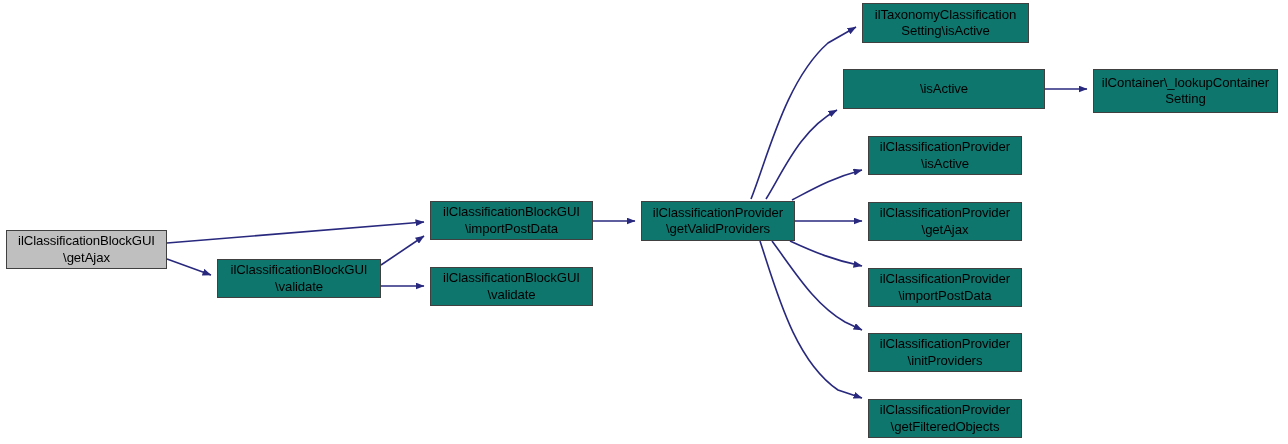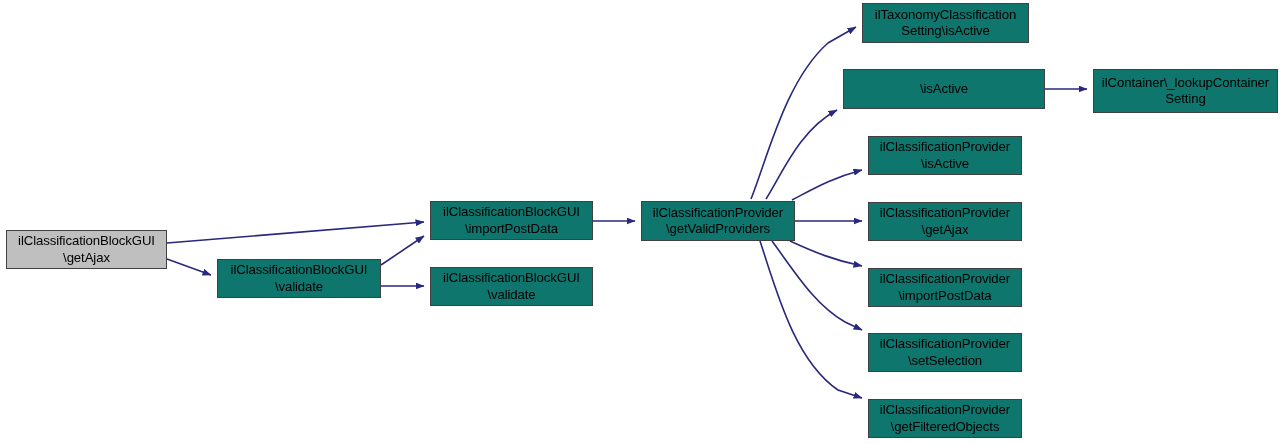--- a/index.html
+++ b/index.html
@@ -138,21 +138,21 @@
     <span class="ln">\getAjax</span>
   </div>
 
   <div class="node" style="left:868px; top:268px; width:154px; height:39px;">
     <span class="ln">ilClassificationProvider</span>
     <span class="ln">\importPostData</span>
   </div>
 
   <div class="node" style="left:868px; top:333px; width:154px; height:39px;">
     <span class="ln">ilClassificationProvider</span>
-    <span class="ln">\setSelection</span>
+    <span class="ln">\initProviders</span>
   </div>
 
   <div class="node" style="left:868px; top:399px; width:154px; height:39px;">
     <span class="ln">ilClassificationProvider</span>
     <span class="ln">\getFilteredObjects</span>
   </div>
 
 </div>
 
 </body></html>

